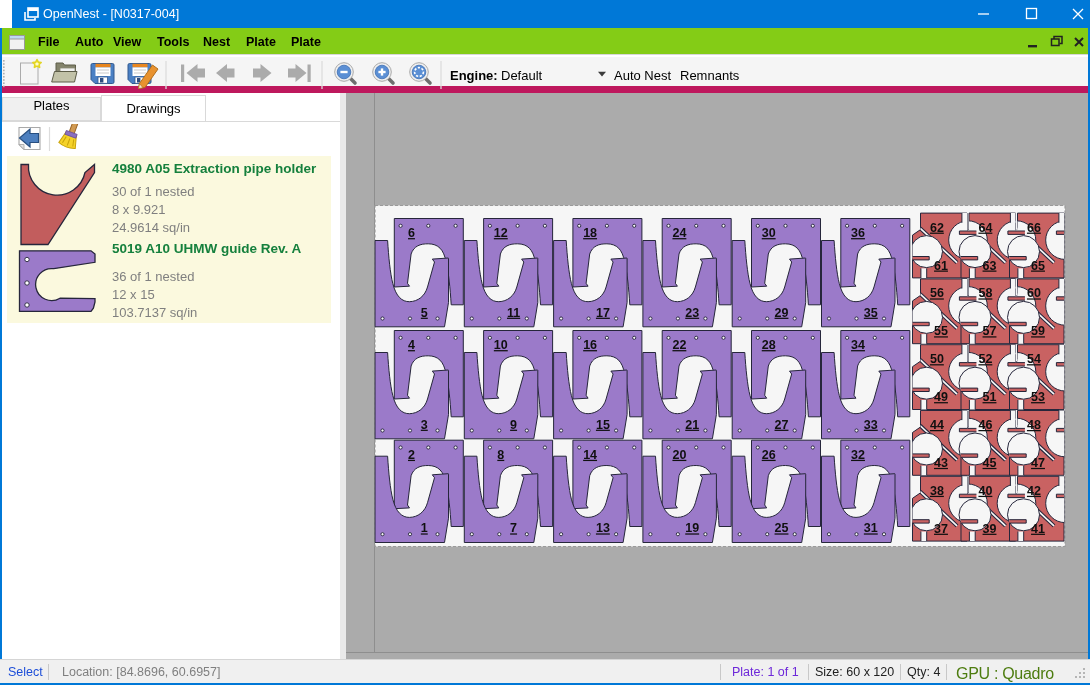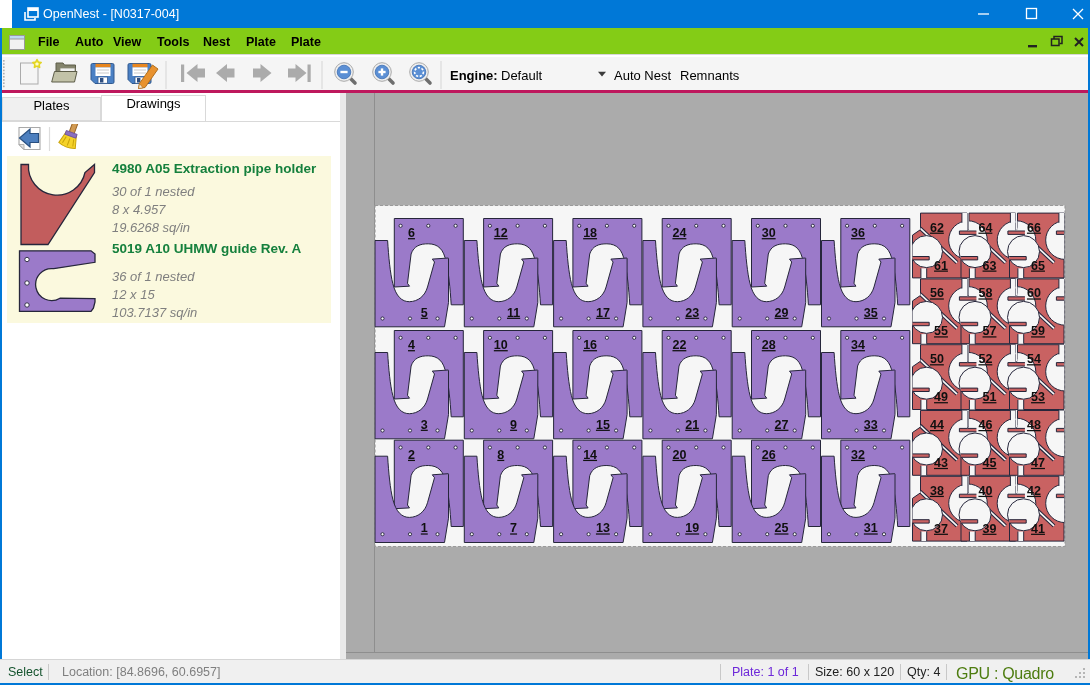--- a/index.html
+++ b/index.html
@@ -1,31 +1,31 @@
 <!DOCTYPE html>
 <html><head><meta charset="utf-8"><style>
 
 * { margin:0; padding:0; box-sizing:border-box; }
 html,body { width:1090px; height:685px; overflow:hidden; }
 body { font-family:"Liberation Sans", sans-serif; position:relative; background:#fff; }
 .titlebar { position:absolute; left:12px; top:0; width:1090px; height:28px; background:#0078D7; color:#fff; }
 .titlebar .txt { position:absolute; left:31px; top:7px; font-size:12.5px; }
 .menubar { position:absolute; left:0; top:28px; width:1090px; height:27px; background:#84cc16; border-bottom:1px solid #D7D7D7; font-size:12.5px; color:#000;font-weight:bold; }
 .menubar span.mi { position:absolute; top:7px; }
-.toolbar { position:absolute; left:0; top:57px; width:1090px; height:36px; background:#F5F5F5; border-bottom:3px solid #be185d; font-size:13px; }
+.toolbar { position:absolute; left:0; top:57px; width:1090px; height:36px; background:#F5F5F5; border-bottom:7px solid #be185d; font-size:13px; }
 .toolbar .lbl { position:absolute; top:11px; }
 .leftpanel { position:absolute; left:0; top:93px; width:340px; height:566px; background:#FFFFFF; border-left:2px solid #0078D7; }
 .splitgap { position:absolute; left:340px; top:93px; width:6px; height:566px; background:#E9E9E9; }
 .tabline { position:absolute; left:2px; top:120.5px; width:338px; height:1px; background:#D9D9D9; }
 .tab { position:absolute; font-size:13px; text-align:center; }
 .tab.inactive { left:2px; top:97px; width:99px; height:24px; background:#F0F0F0; border:1px solid #D9D9D9; padding-top:0; }
-.tab.active { left:101px; top:95px; width:105px; height:26px; background:#fff; border:1px solid #D9D9D9; border-bottom:none; }
+.tab.active { left:101px; top:95px; width:105px; height:26px; background:#fff; border:1px solid #D9D9D9; border-bottom:none; padding-top:5px; }
 .list { position:absolute; left:7px; top:156px; width:324px; height:167px; background:#FBF9DE; }
 .item-title { position:absolute; font-size:13.5px; font-weight:bold; color:#15803d; }
-.item-line { position:absolute; font-size:13px; color:#7F7F7F;font-style:italic; }
+.item-line { position:absolute; font-size:13px; color:#7F7F7F; }
 .statusbar { position:absolute; left:0; top:659px; width:1090px; height:26px; background:#F0F0F0; border-top:1px solid #D5D5D5; border-bottom:2px solid #0078D7; font-size:12.5px; }
 .statusbar span { position:absolute; top:5px; }
 .ssep { position:absolute; top:4px; width:1px; height:16px; background:#C8C8C8; }
 .sideborder { position:absolute; width:2px; background:#0078D7; }
 </style></head><body>
 <div class="titlebar">
     <svg width="24" height="24" style="position:absolute;left:8px;top:3px" viewBox="0 0 24 24">
       <rect x="8" y="5" width="10" height="9" fill="none" stroke="#fff" stroke-width="1.6"></rect>
       <rect x="8" y="5" width="10" height="3" fill="#fff"></rect>
       <path d="M5,9 v8 h10 v-2" fill="none" stroke="#fff" stroke-width="1.6"></path>
@@ -434,30 +434,30 @@
 <div class="list"></div>
 <svg width="340" height="566" viewBox="0 93 340 566" style="position:absolute;left:0;top:93px">
     <path d="M21,164.5 L28.5,164.5 A28.6,28.6 0 0 0 85,172.5 L94.5,164.5 L94.5,172.5 L48,244.5 L21,244.5 Z" fill="#C25D5D" stroke="#26263B" stroke-width="1.3"></path>
     <path d="M19.5,250.8 H91 L95,254 V262.3 L53.8,268.7 A16,16 0 1 0 60,298.2 L95,298.7 V302 L93.4,308.2 L91,311.4 H19.5 Z" fill="#9B7AC9" stroke="#26263B" stroke-width="1.3"></path>
     <circle cx="27" cy="259.5" r="2.2" fill="#fff" stroke="#26263B" stroke-width="0.9"></circle>
     <circle cx="27" cy="283" r="2.2" fill="#fff" stroke="#26263B" stroke-width="0.9"></circle>
     <circle cx="27" cy="305" r="2.2" fill="#fff" stroke="#26263B" stroke-width="0.9"></circle>
   </svg>
 <div class="item-title" style="left:112px;top:161px">4980 A05 Extraction pipe holder</div>
 <div class="item-line" style="left:112px;top:184px">30 of 1 nested</div>
-<div class="item-line" style="left:112px;top:202px">8 x 4.957</div>
-<div class="item-line" style="left:112px;top:220px">19.6268 sq/in</div>
+<div class="item-line" style="left:112px;top:202px">8 x 9.921</div>
+<div class="item-line" style="left:112px;top:220px">24.9614 sq/in</div>
 <div class="item-title" style="left:112px;top:241px">5019 A10 UHMW guide Rev. A</div>
 <div class="item-line" style="left:112px;top:269px">36 of 1 nested</div>
 <div class="item-line" style="left:112px;top:287px">12 x 15</div>
 <div class="item-line" style="left:112px;top:305px">103.7137 sq/in</div>
 <div class="sideborder" style="left:0;top:28px;height:631px"></div>
 <div class="sideborder" style="left:1088px;top:28px;height:631px"></div>
 <div class="statusbar">
-    <span style="left:8px;color:#14532d">Select</span>
+    <span style="left:8px;color:#1d4ed8">Select</span>
     <div class="ssep" style="left:48px"></div>
     <span style="left:62px;color:#7F7F7F">Location: [84.8696, 60.6957]</span>
     <div class="ssep" style="left:720px"></div>
     <div class="ssep" style="left:808px"></div>
     <div class="ssep" style="left:900px"></div>
     <div class="ssep" style="left:946px"></div>
     <span style="left:732px;color:#6d28d9">Plate: 1 of 1</span>
     <span style="left:815px;color:#222">Size: 60 x 120</span>
     <span style="left:907px;color:#222">Qty: 4</span>
     <span style="left:956px;color:#4d7c0f;font-size:16px;letter-spacing:-0.3px">GPU : Quadro P1000</span>

